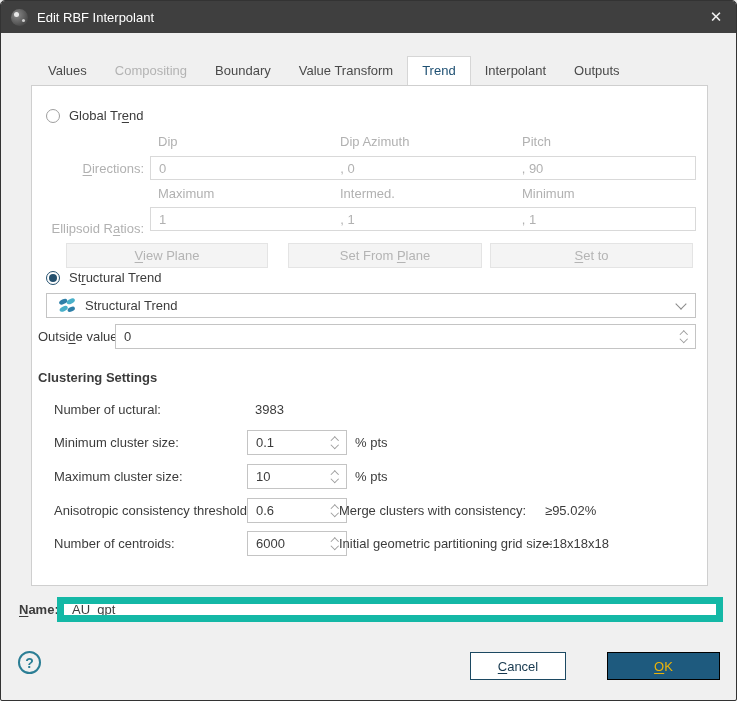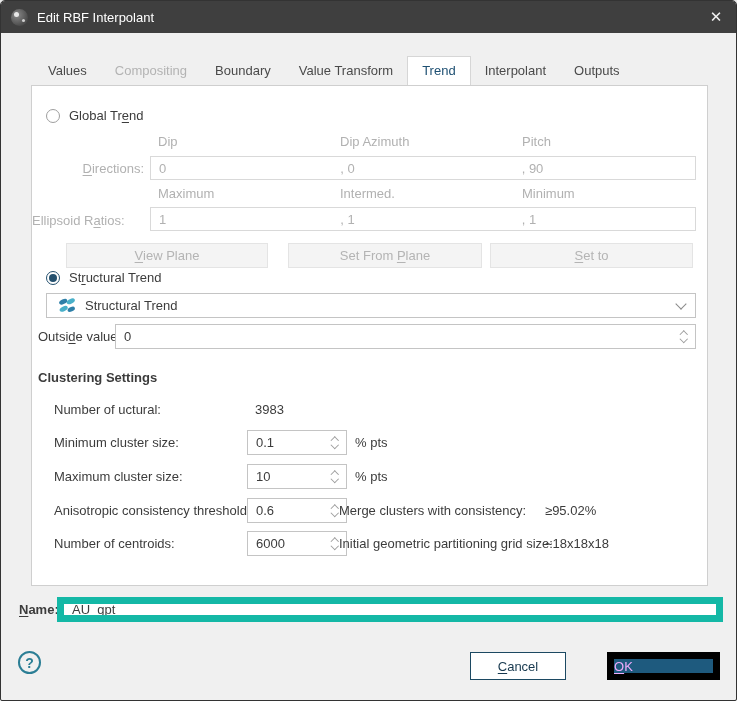--- a/index.html
+++ b/index.html
@@ -92,22 +92,22 @@
     border:2px solid #2b7e95; color:#2b7e95; display:flex; align-items:center; justify-content:center;
     font-size:14px; font-weight:bold;
   }
   .btn-cancel {
     position:absolute; left:469px; top:651px; width:96px; height:28px;
     background:#fff; border:1px solid #1c4962; color:#16384e; font-size:13px;
     display:flex; align-items:center; justify-content:center;
   }
   .btn-ok {
     position:absolute; left:606px; top:651px; width:113px; height:28px;
-    background:#1e5a7e; border:7px solid #000000; color:#f0abfc; font-size:13px;
-    display:flex; align-items:center; justify-content:flex-start;
+    background:#1e5a7e; border:1px solid #000000; color:#eab308; font-size:13px;
+    display:flex; align-items:center; justify-content:center;
   }
 </style>
 </head>
 <body>
 
 <div class="window">
 
   <div class="titlebar">
     <span class="app-icon"></span>
     <span class="title">Edit RBF Interpolant</span>
@@ -143,21 +143,21 @@
       <span>,  0</span>
       <span>,  90</span>
     </div>
 
     <div class="abs col-heads" style="left:118px; top:100px; width:546px;">
       <span>Maximum</span>
       <span>Intermed.</span>
       <span>Minimum</span>
     </div>
 
-    <div class="abs dis" style="left:0; top:127px; width:112px; text-align:left;"><span>Ellipsoid R</span><span class="u">a</span><span>tios:</span></div>
+    <div class="abs dis" style="left:0; top:135px; width:112px; text-align:right;"><span>Ellipsoid R</span><span class="u">a</span><span>tios:</span></div>
     <div class="abs triple" style="left:118px; top:121px; width:546px;">
       <span>1</span>
       <span>,  1</span>
       <span>,  1</span>
     </div>
 
     <div class="abs dbtn" style="left:34px; top:157px; width:202px;">
         <span><span></span><span class="u">V</span><span>iew Plane</span></span>
       </div>
     <div class="abs dbtn" style="left:256px; top:157px; width:194px;">

